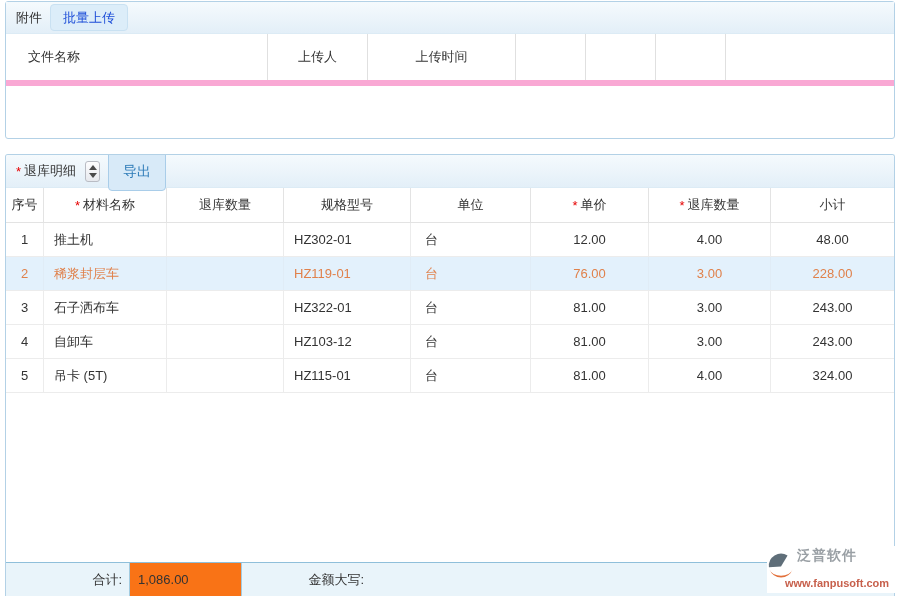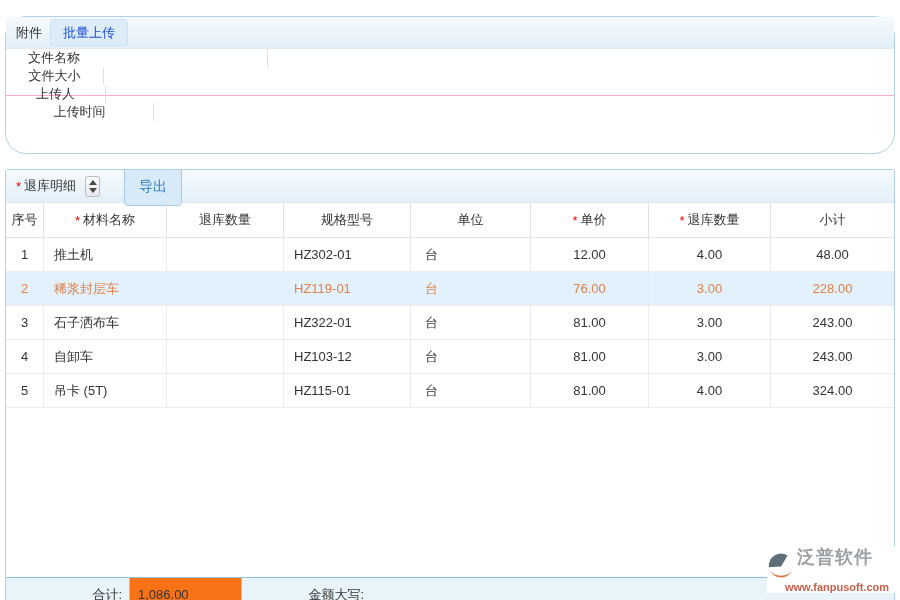--- a/index.html
+++ b/index.html
@@ -7,21 +7,21 @@
     width:900px;height:600px;overflow:hidden;position:relative;
     background:#fff;color:#333;
     font-family:"Liberation Sans","DejaVu Sans",sans-serif;
     font-size:13px;
   }
   .panel{
     margin:0 5px;background:#fff;
     border:1px solid #b3d1e6;border-radius:3px;
     box-sizing:border-box;
   }
-  .panel-att{margin-top:16px;height:138px;border-radius:21px;}
+  .panel-att{margin-top:1px;height:138px;}
   .panel-detail{margin-top:15px;height:442px;display:flex;flex-direction:column;overflow:hidden;border-bottom:none;border-radius:3px 3px 0 0;}
 
   .titlebar{
     display:flex;align-items:center;gap:8px;
     padding:0 10px;flex:none;
     background:linear-gradient(#f5fafd,#e3eff8);
     border-bottom:1px solid #dcebf5;
   }
   .titlebar-att{height:31px;}
   .titlebar-detail{height:32px;}
@@ -32,35 +32,35 @@
     display:inline-flex;align-items:center;justify-content:center;
     border-radius:4px;cursor:pointer;line-height:1;
     font-family:inherit;
   }
   .btn-batch{
     background:#dcedf9;border:1px solid #c9e1f2;color:#1d4ed8;
     padding:6px 12px;font-size:13px;
   }
   .btn-export{
     background:#d8eaf8;border:1px solid #a9cde9;color:#2e7cb8;
-    padding:12px 14px;font-size:14px;margin-left:16px;
+    padding:12px 14px;font-size:14px;
   }
 
   .spinner{
     width:15px;height:21px;box-sizing:border-box;margin-left:1px;
     border:1px solid #b9bcc4;border-radius:3px;
     background:linear-gradient(#fdfdfe,#e7e9ee);
     display:flex;flex-direction:column;align-items:center;justify-content:center;gap:3px;
     cursor:pointer;
   }
   .tri-up{width:0;height:0;border-left:4px solid transparent;border-right:4px solid transparent;border-bottom:5px solid #4a4a4a;}
   .tri-down{width:0;height:0;border-left:4px solid transparent;border-right:4px solid transparent;border-top:5px solid #4a4a4a;}
 
   
-  .att-head{display:flex;height:46px;border-bottom:1px solid #f9a8d4;flex-direction:column;}
+  .att-head{display:flex;height:46px;border-bottom:6px solid #f9a8d4;}
   .att-head .hc{
     display:flex;align-items:center;justify-content:center;
     border-right:1px solid #e0e0e0;box-sizing:border-box;color:#333;
   }
   .att-head .hc:last-child{border-right:none;}
   .c-fname{width:262px;justify-content:flex-start !important;padding-left:22px;}
   .c-fsize{width:98px;}
   .c-fuser{width:100px;}
   .c-ftime{width:148px;}
   .c-e{width:70px;}
@@ -110,37 +110,36 @@
 
   
   .watermark{
     position:absolute;left:767px;top:546px;width:133px;height:47px;
     background:#fff;display:flex;align-items:flex-start;gap:2px;
     padding-top:2px;box-sizing:border-box;z-index:9;
   }
   .wm-logo{flex:none;margin-top:3px;}
   .wm-texts{display:flex;flex-direction:column;line-height:1;}
   .wm-brand{
-    font-size:18px;font-weight:bold;color:#9aa0a5;letter-spacing:1px;white-space:nowrap;
+    font-size:14px;font-weight:bold;color:#9aa0a5;letter-spacing:1px;white-space:nowrap;
   }
   .wm-url{
     font-size:11px;font-weight:bold;color:#c7604c;margin-top:16px;margin-left:-12px;white-space:nowrap;
   }
 </style>
 </head>
 <body>
 
 <div class="panel panel-att">
   <div class="titlebar titlebar-att">
     <span class="title-label">附件</span>
     <button class="btn btn-batch">批量上传</button>
   </div>
   <div class="att-head">
     <div class="hc c-fname">文件名称</div>
-    <div class="hc c-fsize">文件大小</div>
     <div class="hc c-fuser">上传人</div>
     <div class="hc c-ftime">上传时间</div>
     <div class="hc c-e"></div>
     <div class="hc c-e"></div>
     <div class="hc c-e"></div>
     <div class="hc c-elast"></div>
   </div>
   <div class="att-body"></div>
 </div>
 

